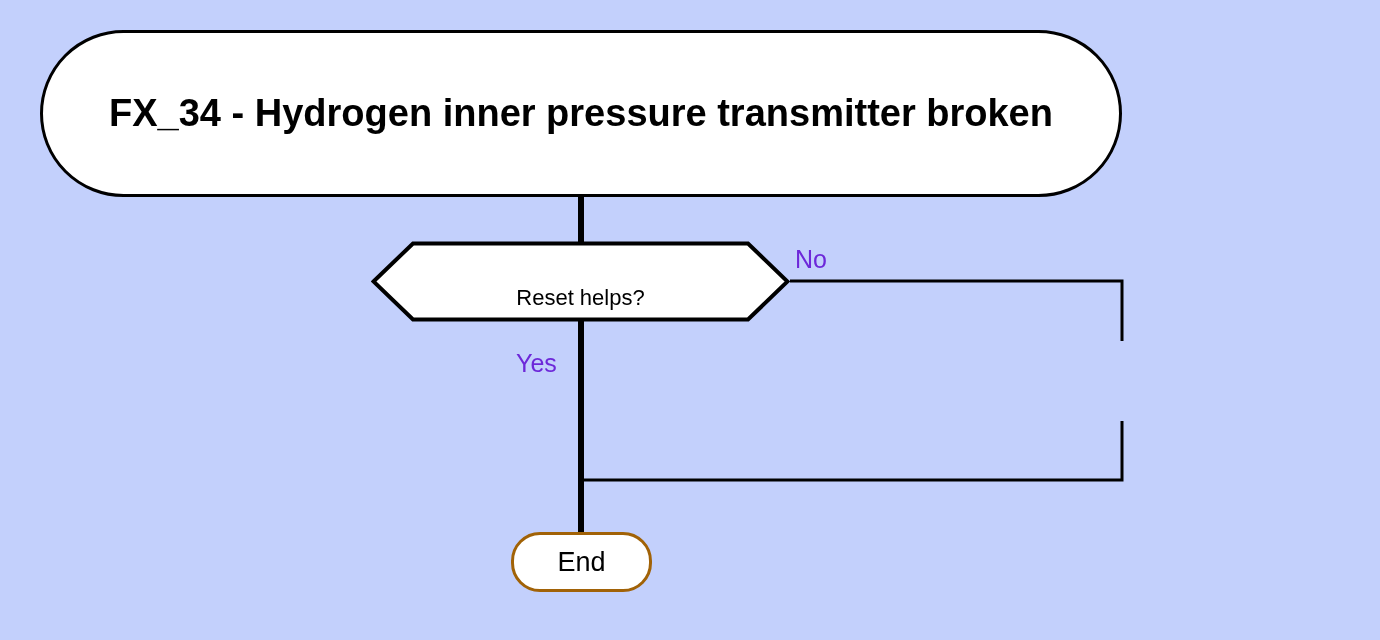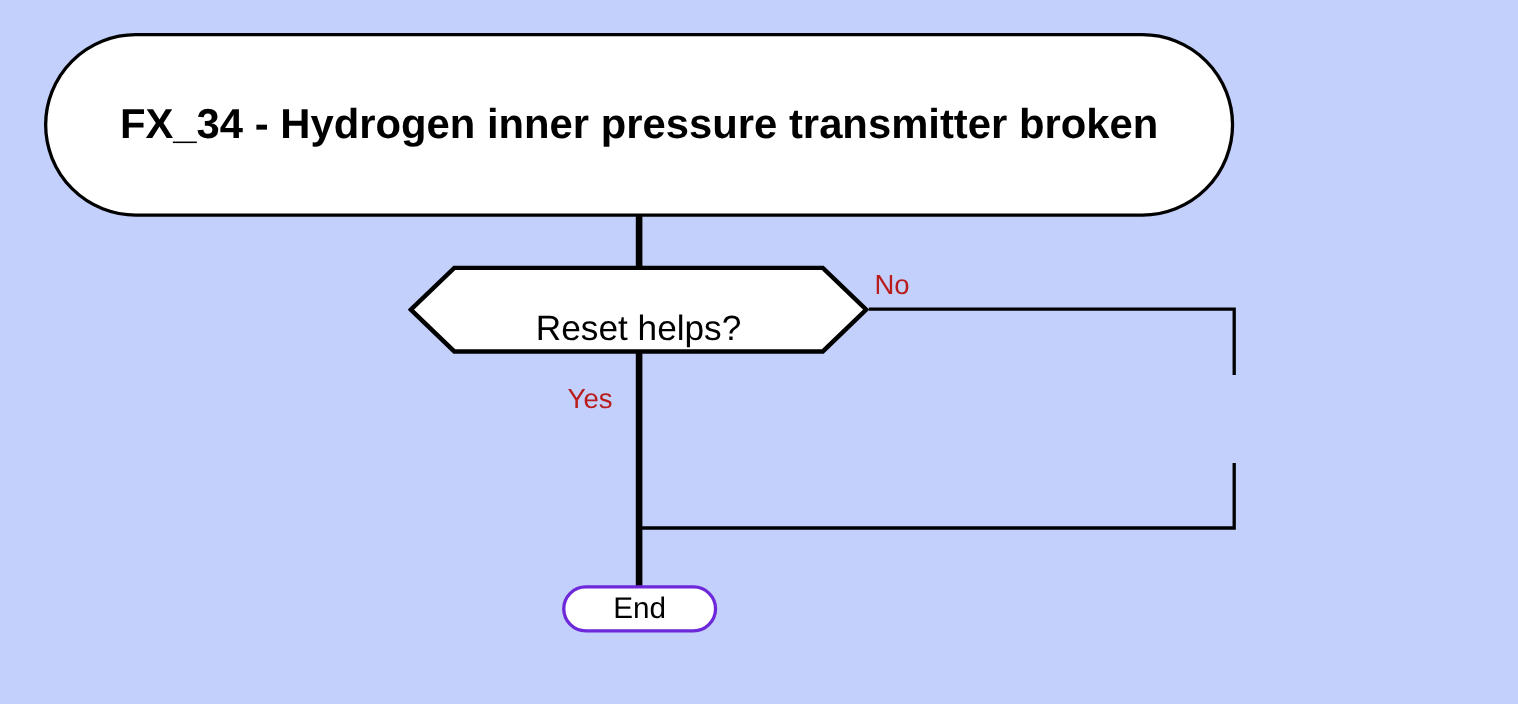--- a/index.html
+++ b/index.html
@@ -64,21 +64,21 @@
     z-index: 3;
     background: transparent;
   }
   #node-decision .hex-svg {
     position: absolute;
     left: 0;
     top: 0;
   }
   #node-decision .node-label {
     position: relative;
-    font-size: 32px;
+    font-size: 22px;
     line-height: 1;
     z-index: 2;
     margin-top: 32px;
   }
 
   
   #node-process {
     left: 901px;
     top: 339px;
     width: 440px;
@@ -89,35 +89,35 @@
   #node-process .node-label {
     font-size: 27px;
     line-height: 1;
   }
 
   
   #node-end {
     left: 511px;
     top: 532px;
     width: 141px;
-    height: 43px;
-    border: 3px solid #6d28d9;
+    height: 60px;
+    border: 3px solid #a16207;
     border-radius: 29px;
     z-index: 3;
   }
   #node-end .node-label {
     font-size: 27px;
     line-height: 1;
   }
 
   
   .edge-label {
     position: absolute;
     font-size: 25px;
-    color: #b91c1c;
+    color: #6d28d9;
     line-height: 1;
     white-space: nowrap;
     z-index: 4;
   }
   #edge-label-no {
     left: 795px;
     top: 247px;
   }
   #edge-label-yes {
     left: 516px;

